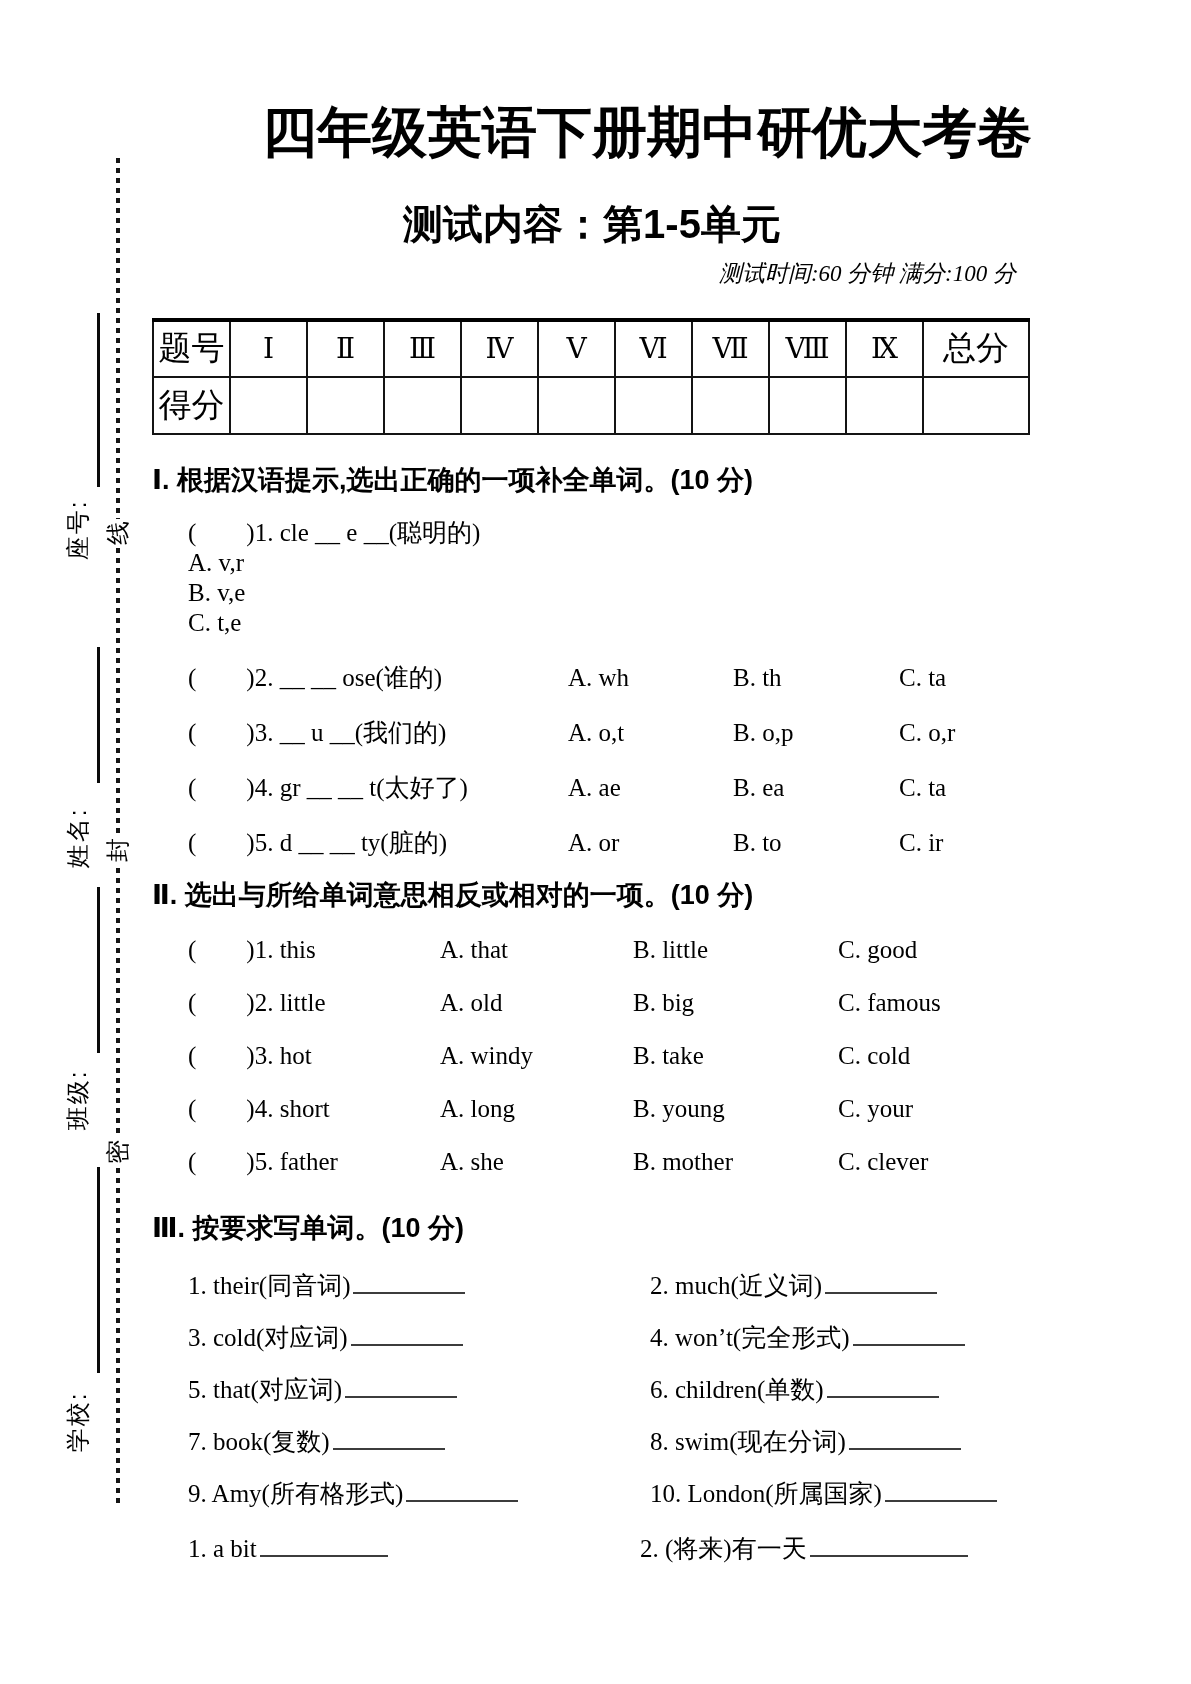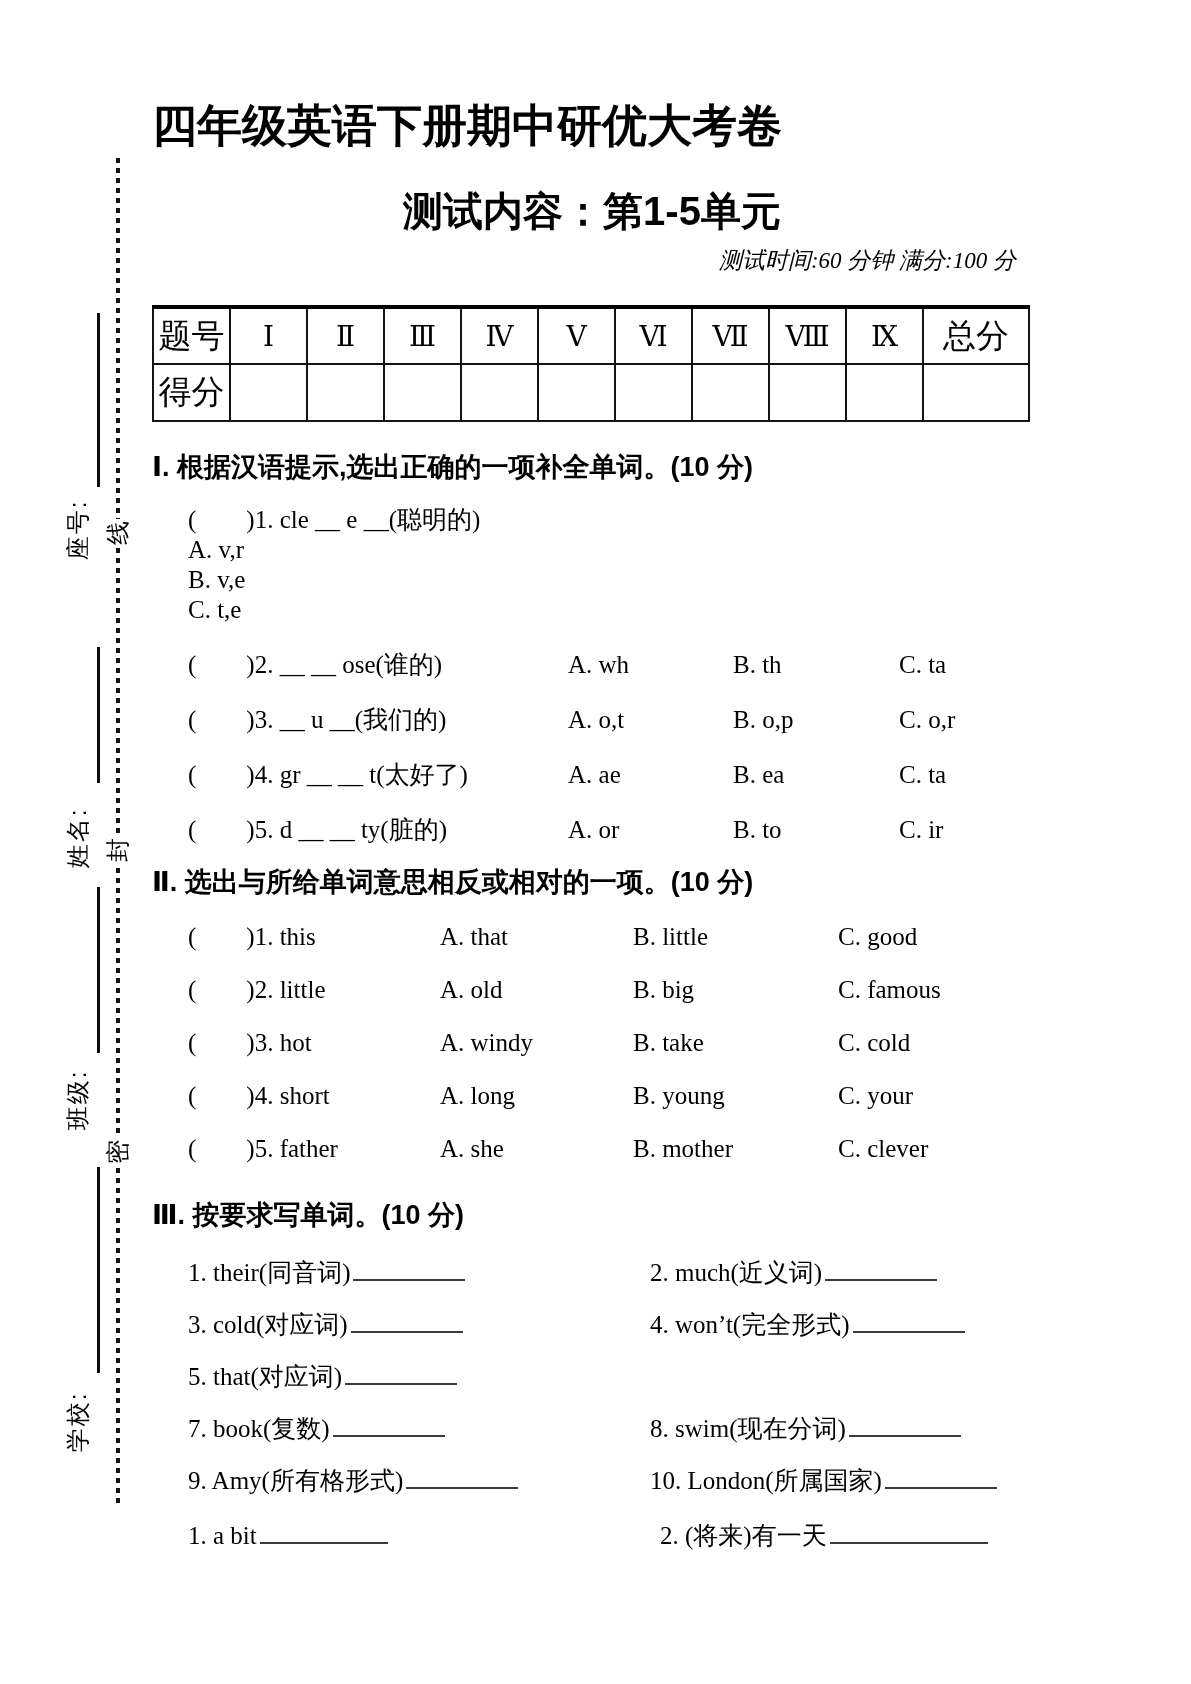--- a/index.html
+++ b/index.html
@@ -13,22 +13,22 @@
     background:repeating-linear-gradient(to bottom,#141414 0 5px,transparent 5px 10px);}
   .sline{position:absolute;left:97px;width:3px;background:#0a0a0a;}
   .vlabel{position:absolute;left:78px;transform:translate(-50%,-50%) rotate(-90deg);
     font-family:"Liberation Sans","DejaVu Sans",sans-serif;font-size:24px;
     white-space:nowrap;letter-spacing:2px;}
   .sealchar{position:absolute;left:118px;transform:translate(-50%,-50%) rotate(-90deg);
     font-size:24px;background:#fff;padding:0 2px;line-height:1;}
 
   
   .main{position:absolute;left:152px;top:0;width:880px;}
-  .title{margin-top:98px;text-align:left;font-family:"Liberation Sans","DejaVu Sans",sans-serif;
-    font-weight:900;font-size:45px;line-height:1.25;letter-spacing:0;white-space:nowrap;}
+  .title{margin-top:98px;text-align:right;font-family:"Liberation Sans","DejaVu Sans",sans-serif;
+    font-weight:900;font-size:55px;line-height:1.25;letter-spacing:0;white-space:nowrap;}
   .subtitle{margin-top:32px;text-align:center;font-family:"Liberation Sans","DejaVu Sans",sans-serif;
     font-weight:700;font-size:40px;line-height:1.25;}
   .meta{margin-top:10px;text-align:right;font-size:23px;line-height:1.3;padding-right:16px;
     font-style:italic;font-family:"Liberation Serif","DejaVu Serif",serif;}
 
   
   table.score{margin-top:29px;width:878px;border-collapse:collapse;table-layout:fixed;
     border:2px solid #000;border-top:4px solid #000;}
   table.score td{border:2px solid #141414;height:57px;text-align:center;
     font-size:28px;vertical-align:middle;}
@@ -54,21 +54,21 @@
   .sec2 .stem{width:252px;flex:none;}
   .sec2 .opt-a{width:193px;flex:none;}
   .sec2 .opt-b{width:205px;flex:none;}
 
   .wrow{display:flex;padding-left:36px;font-size:25px;line-height:30px;white-space:nowrap;}
   .sec3 .wrow{margin-top:22px;}
   .sec3 .sec-h + .wrow{margin-top:25px;}
   .wcol-l{width:462px;flex:none;}
   .wcol-r{flex:1;}
   .wblank{display:inline-block;width:112px;height:14px;border-bottom:2px solid #3c3c3c;margin-left:3px;}
-  .sec4 .wrow{margin-top:25px;gap:20px;}
+  .sec4 .wrow{margin-top:25px;}
   .sec4 .wcol-l{width:452px;}
   .sec4 .wblank.b1{width:128px;}
   .sec4 .wblank.b2{width:158px;}
 </style>
 </head>
 <body>
 
 <div class="page">
 
   <aside>
@@ -208,20 +208,21 @@
       <div class="wrow">
         <span class="wcol-l"><span>1. their(同音词)</span><span class="wblank"></span></span>
         <span class="wcol-r"><span>2. much(近义词)</span><span class="wblank"></span></span>
       </div>
       <div class="wrow">
         <span class="wcol-l"><span>3. cold(对应词)</span><span class="wblank"></span></span>
         <span class="wcol-r"><span>4. won’t(完全形式)</span><span class="wblank"></span></span>
       </div>
       <div class="wrow">
         <span class="wcol-l"><span>5. that(对应词)</span><span class="wblank"></span></span>
+        <span class="wcol-r"><span>6. children(单数)</span><span class="wblank"></span></span>
       </div>
       <div class="wrow">
         <span class="wcol-l"><span>7. book(复数)</span><span class="wblank"></span></span>
         <span class="wcol-r"><span>8. swim(现在分词)</span><span class="wblank"></span></span>
       </div>
       <div class="wrow">
         <span class="wcol-l"><span>9. Amy(所有格形式)</span><span class="wblank"></span></span>
         <span class="wcol-r"><span>10. London(所属国家)</span><span class="wblank"></span></span>
       </div>
     </section>

